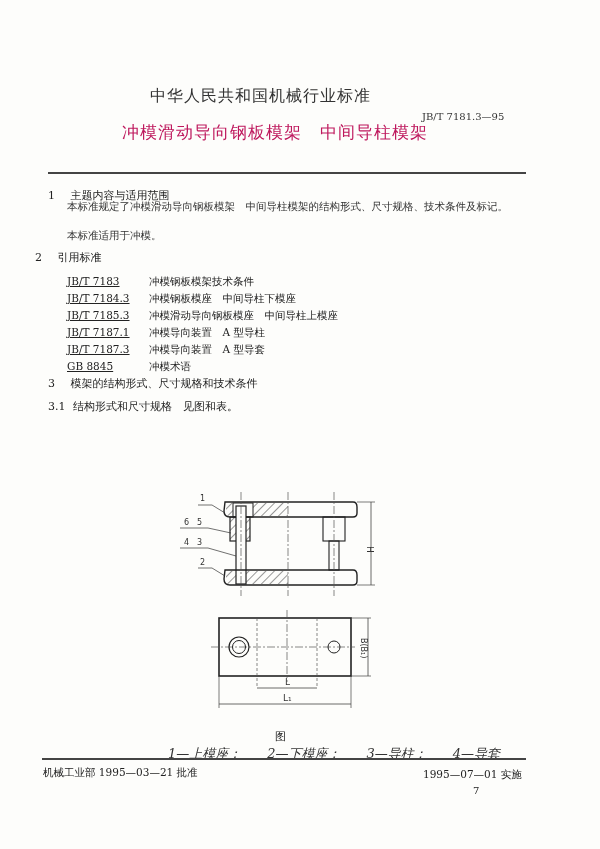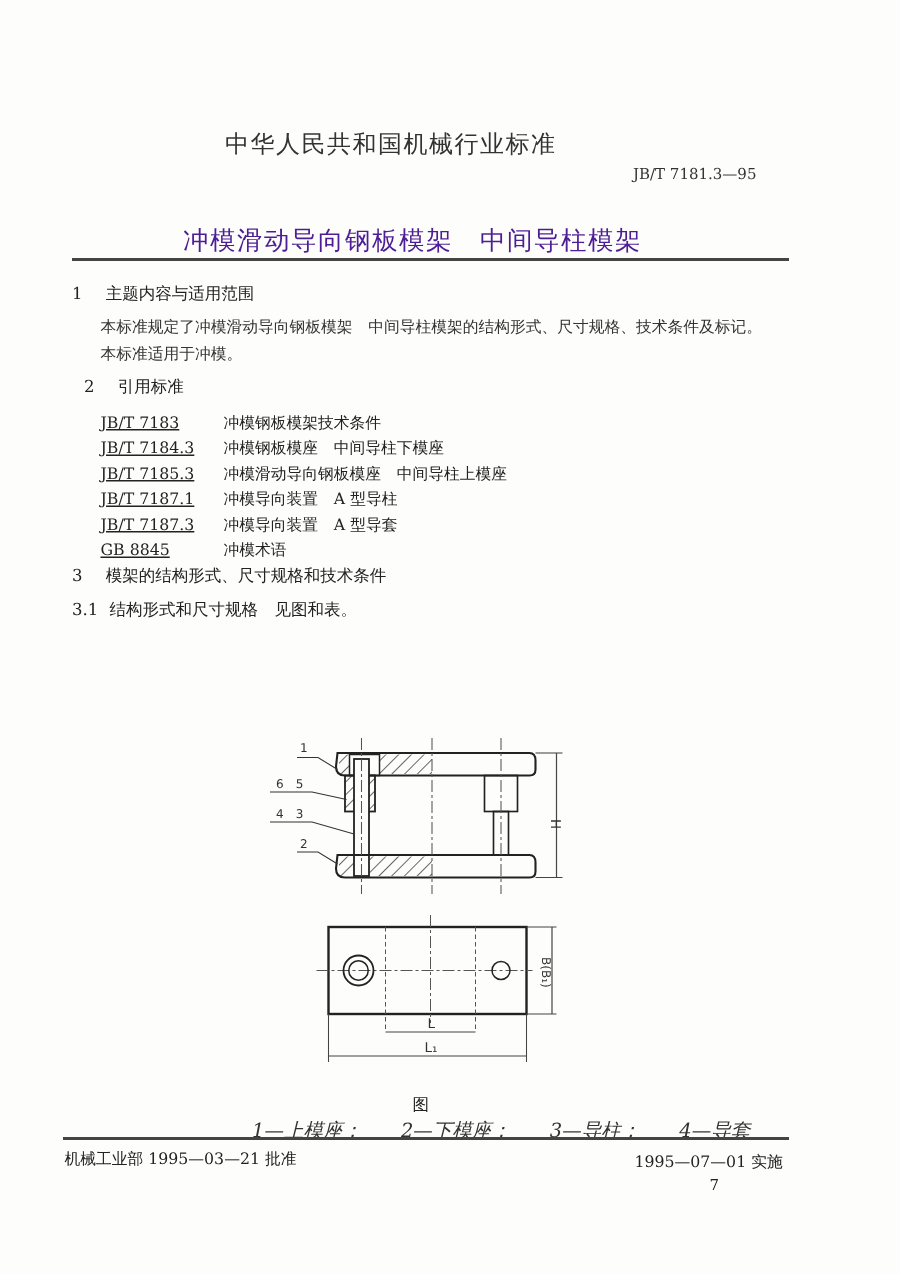--- a/index.html
+++ b/index.html
@@ -3,21 +3,21 @@
 <meta charset="utf-8">
 <style>
   html, body { margin: 0; padding: 0; }
   body {
     width: 600px; height: 849px; background: #fdfdfb; position: relative; overflow: hidden;
     font-family: "DejaVu Serif", "Liberation Serif", serif; color: #222;
   }
   .abs { position: absolute; }
   .std-title { left: 150px; top: 86px; font-size: 16px; font-family: Liberation Serif, serif; color: #333; letter-spacing: 1px; }
   .std-no { left: 422px; top: 111px; font-size: 10px; color: #333; }
-  .doc-title { left: 122px; top: 121px; font-size: 17px; font-family: "DejaVu Sans", sans-serif; color: #4c1d95; letter-spacing: 1px; margin-top: 28px; }
+  .doc-title { left: 122px; top: 121px; font-size: 17px; font-family: "DejaVu Sans", sans-serif; color: #be185d; letter-spacing: 1px; }
   .rule { left: 48px; width: 478px; height: 2px; background: #444; }
   .h { font-size: 11px; color: #222; }
   .p { font-size: 10.5px; color: #333; }
   .ref-code { display: inline-block; width: 82px; font-size: 10.5px; text-decoration: underline; }
   .ref-name { font-size: 10.5px; }
   .ref-row { height: 17px; line-height: 17px; }
   .caption { font-size: 11px; }
   .legend { font-size: 13px; color: #333; font-style: italic; }
   .footer-left, .footer-right { font-size: 10.5px; color: #222; }
   .page-no { font-size: 10px; }
@@ -28,24 +28,24 @@
 
 <div class="abs std-title">中华人民共和国机械行业标准</div>
 <div class="abs std-no">JB/T 7181.3—95</div>
 <div class="abs doc-title">冲模滑动导向钢板模架　中间导柱模架</div>
 <div class="abs rule" style="top:172px;"></div>
 
 <div class="abs h" style="left:48px; top:188px;">
   <span>1</span>
   <span style="margin-left:12px;">主题内容与适用范围</span>
 </div>
-<div class="abs p" style="left:67px; top:211px;">本标准规定了冲模滑动导向钢板模架　中间导柱模架的结构形式、尺寸规格、技术条件及标记。</div>
+<div class="abs p" style="left:67px; top:200px;">本标准规定了冲模滑动导向钢板模架　中间导柱模架的结构形式、尺寸规格、技术条件及标记。</div>
 <div class="abs p" style="left:67px; top:229px;text-align:right;">本标准适用于冲模。</div>
 
-<div class="abs h" style="left:56px; top:250px;">
+<div class="abs h" style="left:35px; top:250px;">
   <span>2</span>
   <span style="margin-left:12px;">引用标准</span>
 </div>
 <div class="abs" style="left:67px; top:271px;">
   <div class="ref-row">
     <span class="ref-code">JB/T 7183</span><span class="ref-name">冲模钢板模架技术条件</span>
   </div>
   <div class="ref-row">
     <span class="ref-code">JB/T 7184.3</span><span class="ref-name">冲模钢板模座　中间导柱下模座</span>
   </div>

